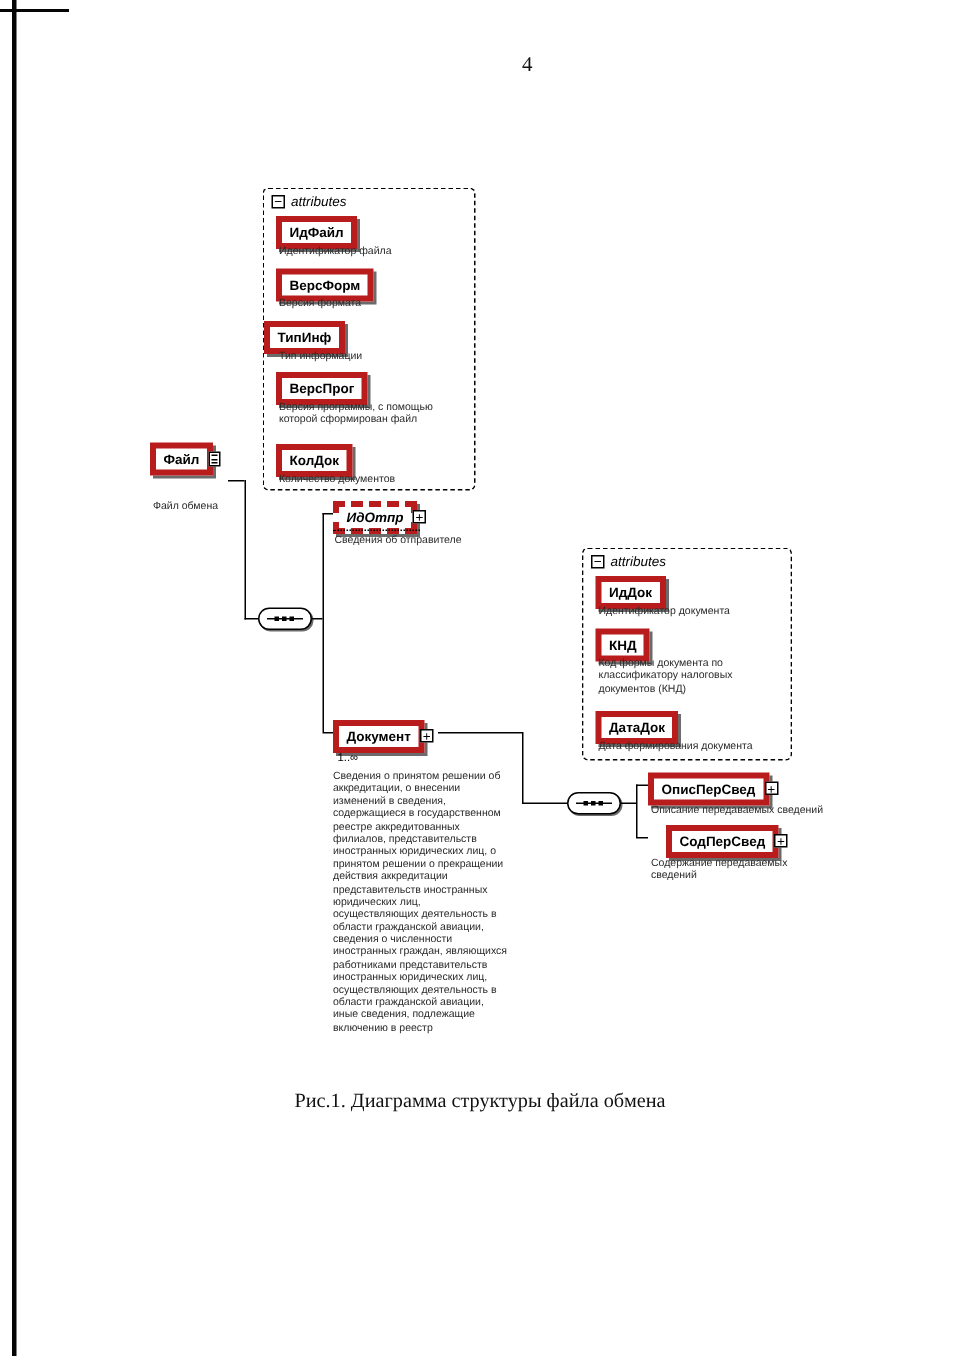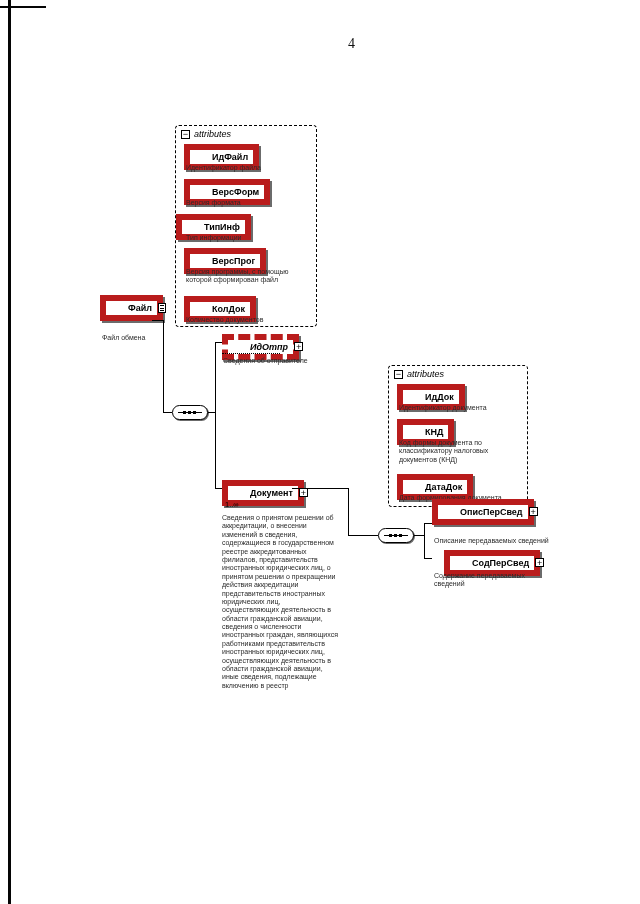--- a/index.html
+++ b/index.html
@@ -10,24 +10,24 @@
   .scan-edge-v { position:absolute; left:8px; top:0; width:3px; height:904px; background:#050505; }
   .scan-edge-h { position:absolute; left:0; top:6px; width:46px; height:2px; background:#050505; }
 
   .pageno {
     position:absolute; left:348px; top:36px;
     font-family:"Liberation Serif", serif; font-size:14px; color:#111;
   }
 
   
   .ebox {
-    position:absolute; border:6px solid #b91c1c; background:#fff;
+    position:absolute; border:4px solid #b91c1c; background:#fff;
     box-shadow:2px 2px 0 #6b6b6b;
     font-weight:bold; font-size:9px; color:#000;
-    padding:3px 5px 2px 22px; white-space:nowrap; line-height:1;
+    padding:3px 5px 2px 5px; white-space:nowrap; line-height:1;
   }
   .ebox.dashed { border-style:dashed;font-style:italic; }
   .plus {
     position:absolute; right:-10px; top:50%; margin-top:-5px;
     width:9px; height:9px; border:1px solid #000; background:#fff;
     font-size:9px; line-height:8px; text-align:center; font-weight:normal;
     box-sizing:border-box;
   }
 
   
@@ -169,27 +169,28 @@
       <rect x="10" y="3" width="3" height="3" fill="#000"></rect>
       <rect x="15" y="3" width="3" height="3" fill="#000"></rect>
     </svg>
   </div>
 
   <div class="hl" style="left:414px; top:535px; width:10px; height:1px"></div>
   <div class="vl" style="left:424px; top:523px; width:1px; height:35px"></div>
   <div class="hl" style="left:424px; top:523px; width:8px; height:1px"></div>
   <div class="hl" style="left:424px; top:558px; width:8px; height:1px"></div>
 
-  <div class="ebox" style="left:432px; top:499px">
+  <div class="ebox" style="left:432px; top:515px">
     <span>ОписПерСвед</span>
     <span class="plus">+</span>
   </div>
   <div class="cap" style="left:434px; top:537px; width:125px">Описание передаваемых сведений</div>
 
   <div class="ebox" style="left:444px; top:550px">
     <span>СодПерСвед</span>
     <span class="plus">+</span>
   </div>
   <div class="cap" style="left:434px; top:572px; width:92px">Содержание передаваемых сведений</div>
 
+  <div class="figcap">Рис.1. Диаграмма структуры файла обмена</div>
 
 
 </div>
 
 </body></html>

